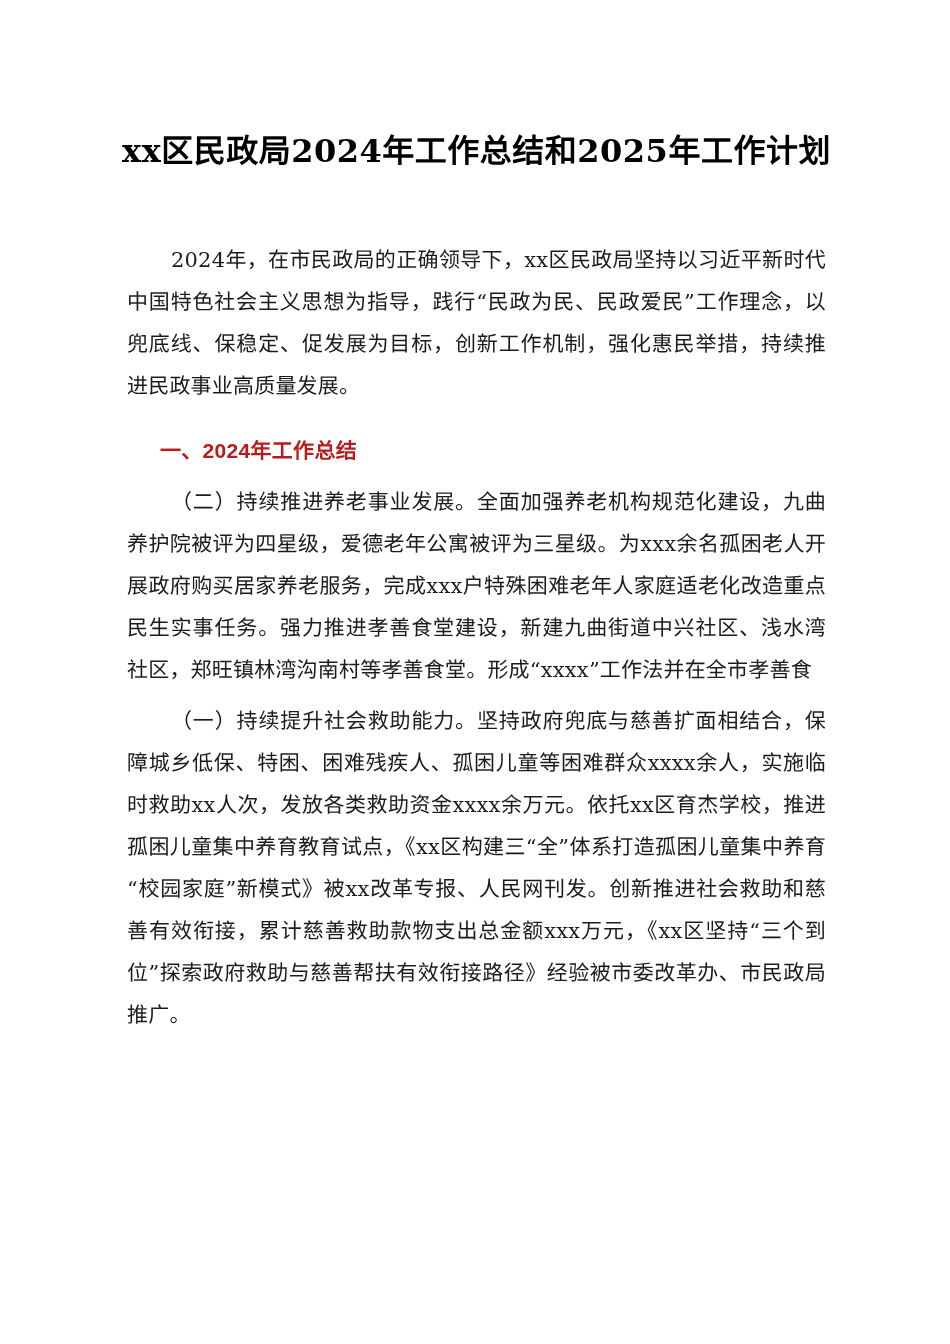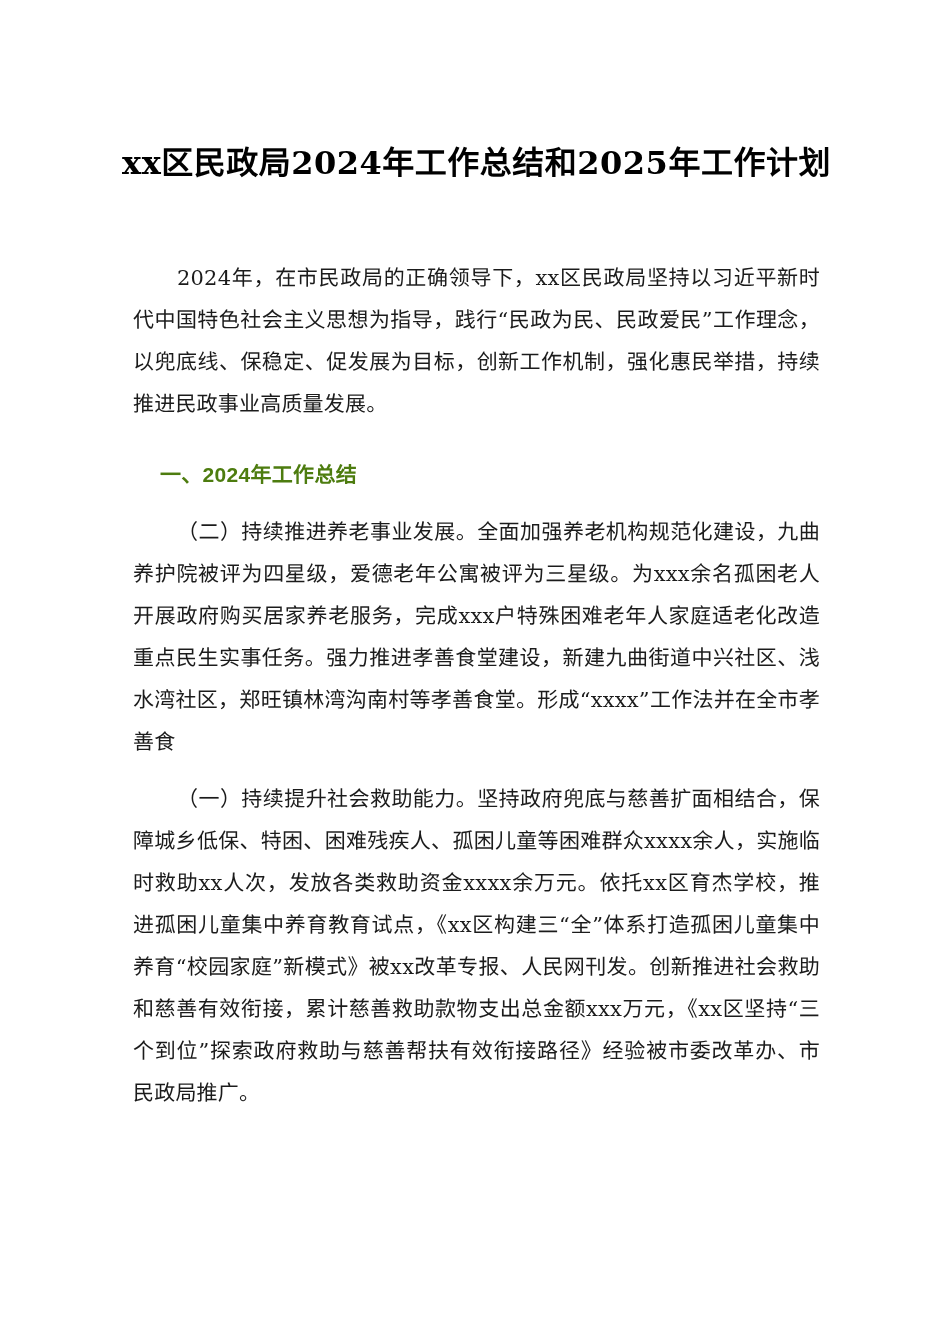--- a/index.html
+++ b/index.html
@@ -16,21 +16,21 @@
     background: #ffffff;
     overflow: hidden;
     box-sizing: border-box;
     font-family: "DejaVu Serif", "Liberation Serif", serif;
   }
 
   
   #doc-body {
     position: absolute;
     left: 118px;
-    top: 12px;
+    top: 0;
     width: 717px;
   }
 
   
   .doc-title {
     margin: 0;
     padding-top: 128px;
     text-align: center;
     font-family: "DejaVu Serif", "Liberation Serif", serif;
     font-weight: bold;
@@ -42,28 +42,28 @@
   }
 
   
   .section-heading {
     margin: 0;
     padding-top: 14px;
     font-family: "Liberation Sans", "DejaVu Sans", sans-serif;
     font-weight: bold;
     font-size: 21px;
     line-height: 42px;
-    color: #4d7c0f;
+    color: #b91c1c;
     text-indent: 42px;
     letter-spacing: 0.3px;
   }
 
   
   .para {
-    margin: 15px;
+    margin: 9px;
     font-family: "DejaVu Serif", "Liberation Serif", serif;
     font-size: 21px;
     line-height: 42px;
     color: #1b1b1b;
     text-indent: 44px;
     text-align: justify;
     text-justify: inter-character;
     letter-spacing: 0.2px;
     word-break: break-all;
   }

